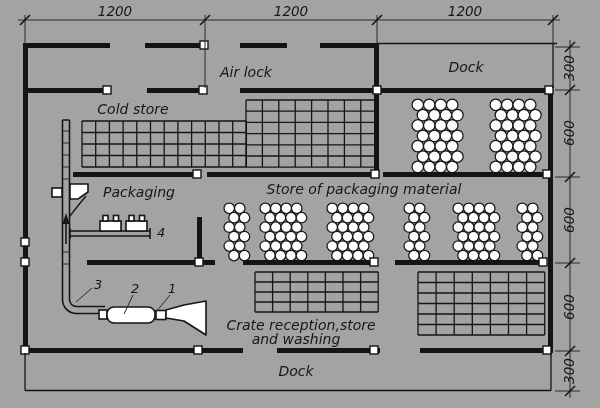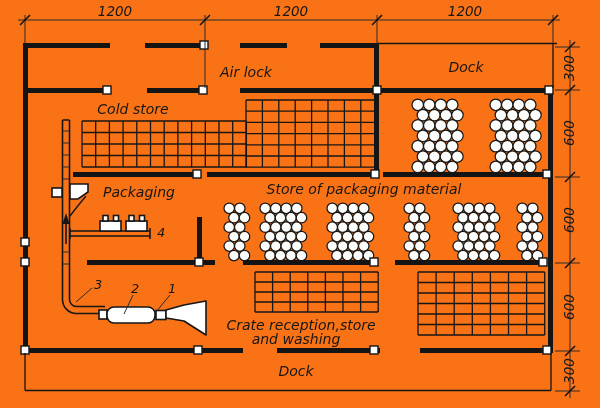--- a/index.html
+++ b/index.html
@@ -1,17 +1,17 @@
 <!DOCTYPE html>
 <html><head>
 <meta charset="utf-8">
 <style>
   html,body{margin:0;padding:0;background:#e8e8e8;}
   .canvas{
-    width:600px;height:408px;background:#f97316;position:relative;overflow:hidden;
+    width:600px;height:408px;background:#a3a3a3;position:relative;overflow:hidden;
     font-family:"DejaVu Sans",sans-serif;
   }
   svg{display:block;}
   text{fill:#161616;font-family:"DejaVu Sans",sans-serif;font-style:italic;}
   .roomlbl{font-size:14px;}
   .dimlbl{font-size:13.5px;}
   .eqlbl{font-size:13px;}
   .wall{fill:#141414;stroke:none;}
   .col{fill:#ffffff;stroke:#141414;stroke-width:1.4;}
   .thin{stroke:#141414;stroke-width:1.3;fill:none;}

